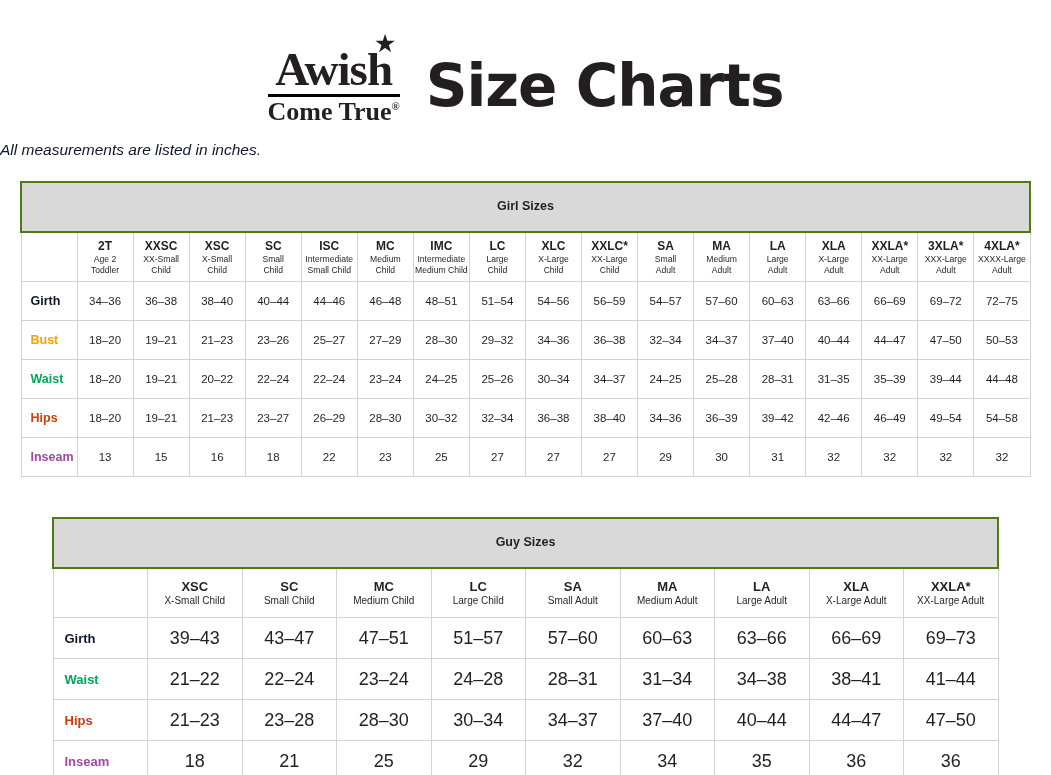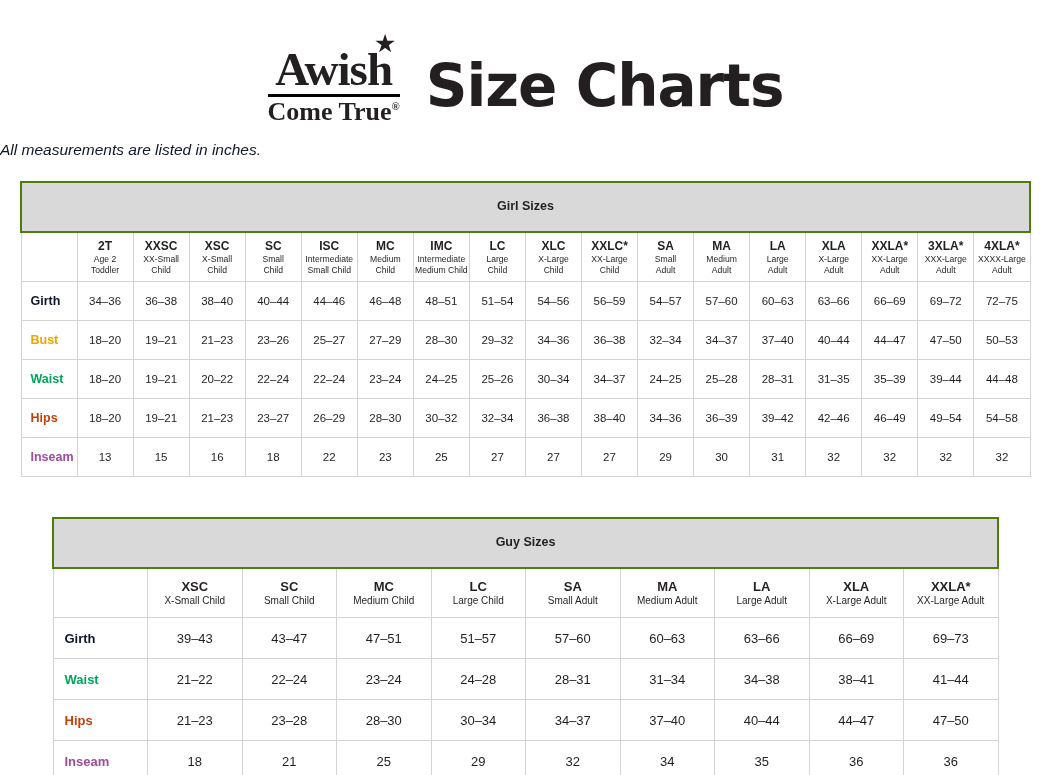--- a/index.html
+++ b/index.html
@@ -113,21 +113,21 @@
   .lbl-bust,
   .lbl-chest { color: #f0a500; }
   .lbl-waist { color: #00a65a; }
   .lbl-hips { color: #c2410c; }
   .lbl-inseam { color: #9e4ba0; }
 
   
   #guy-table { width: 947px; }
   #guy-table .col-label { width: 62px; }
   #guy-table thead td { height: 48px; line-height: 1.25; }
-  #guy-table tbody td { height: 40px; font-size: 13px; }
+  #guy-table tbody td { height: 40px; font-size: 18px; }
   #guy-table .size-code { font-size: 13px; }
   #guy-table .size-desc { font-size: 10px; }
   #guy-table .row-label { font-size: 13px; padding-left: 11px; }
 
   .girl-block { margin-top: 22px; }
   .guy-block { margin-top: 40px; }
 </style>
 </head>
 <body>
 

